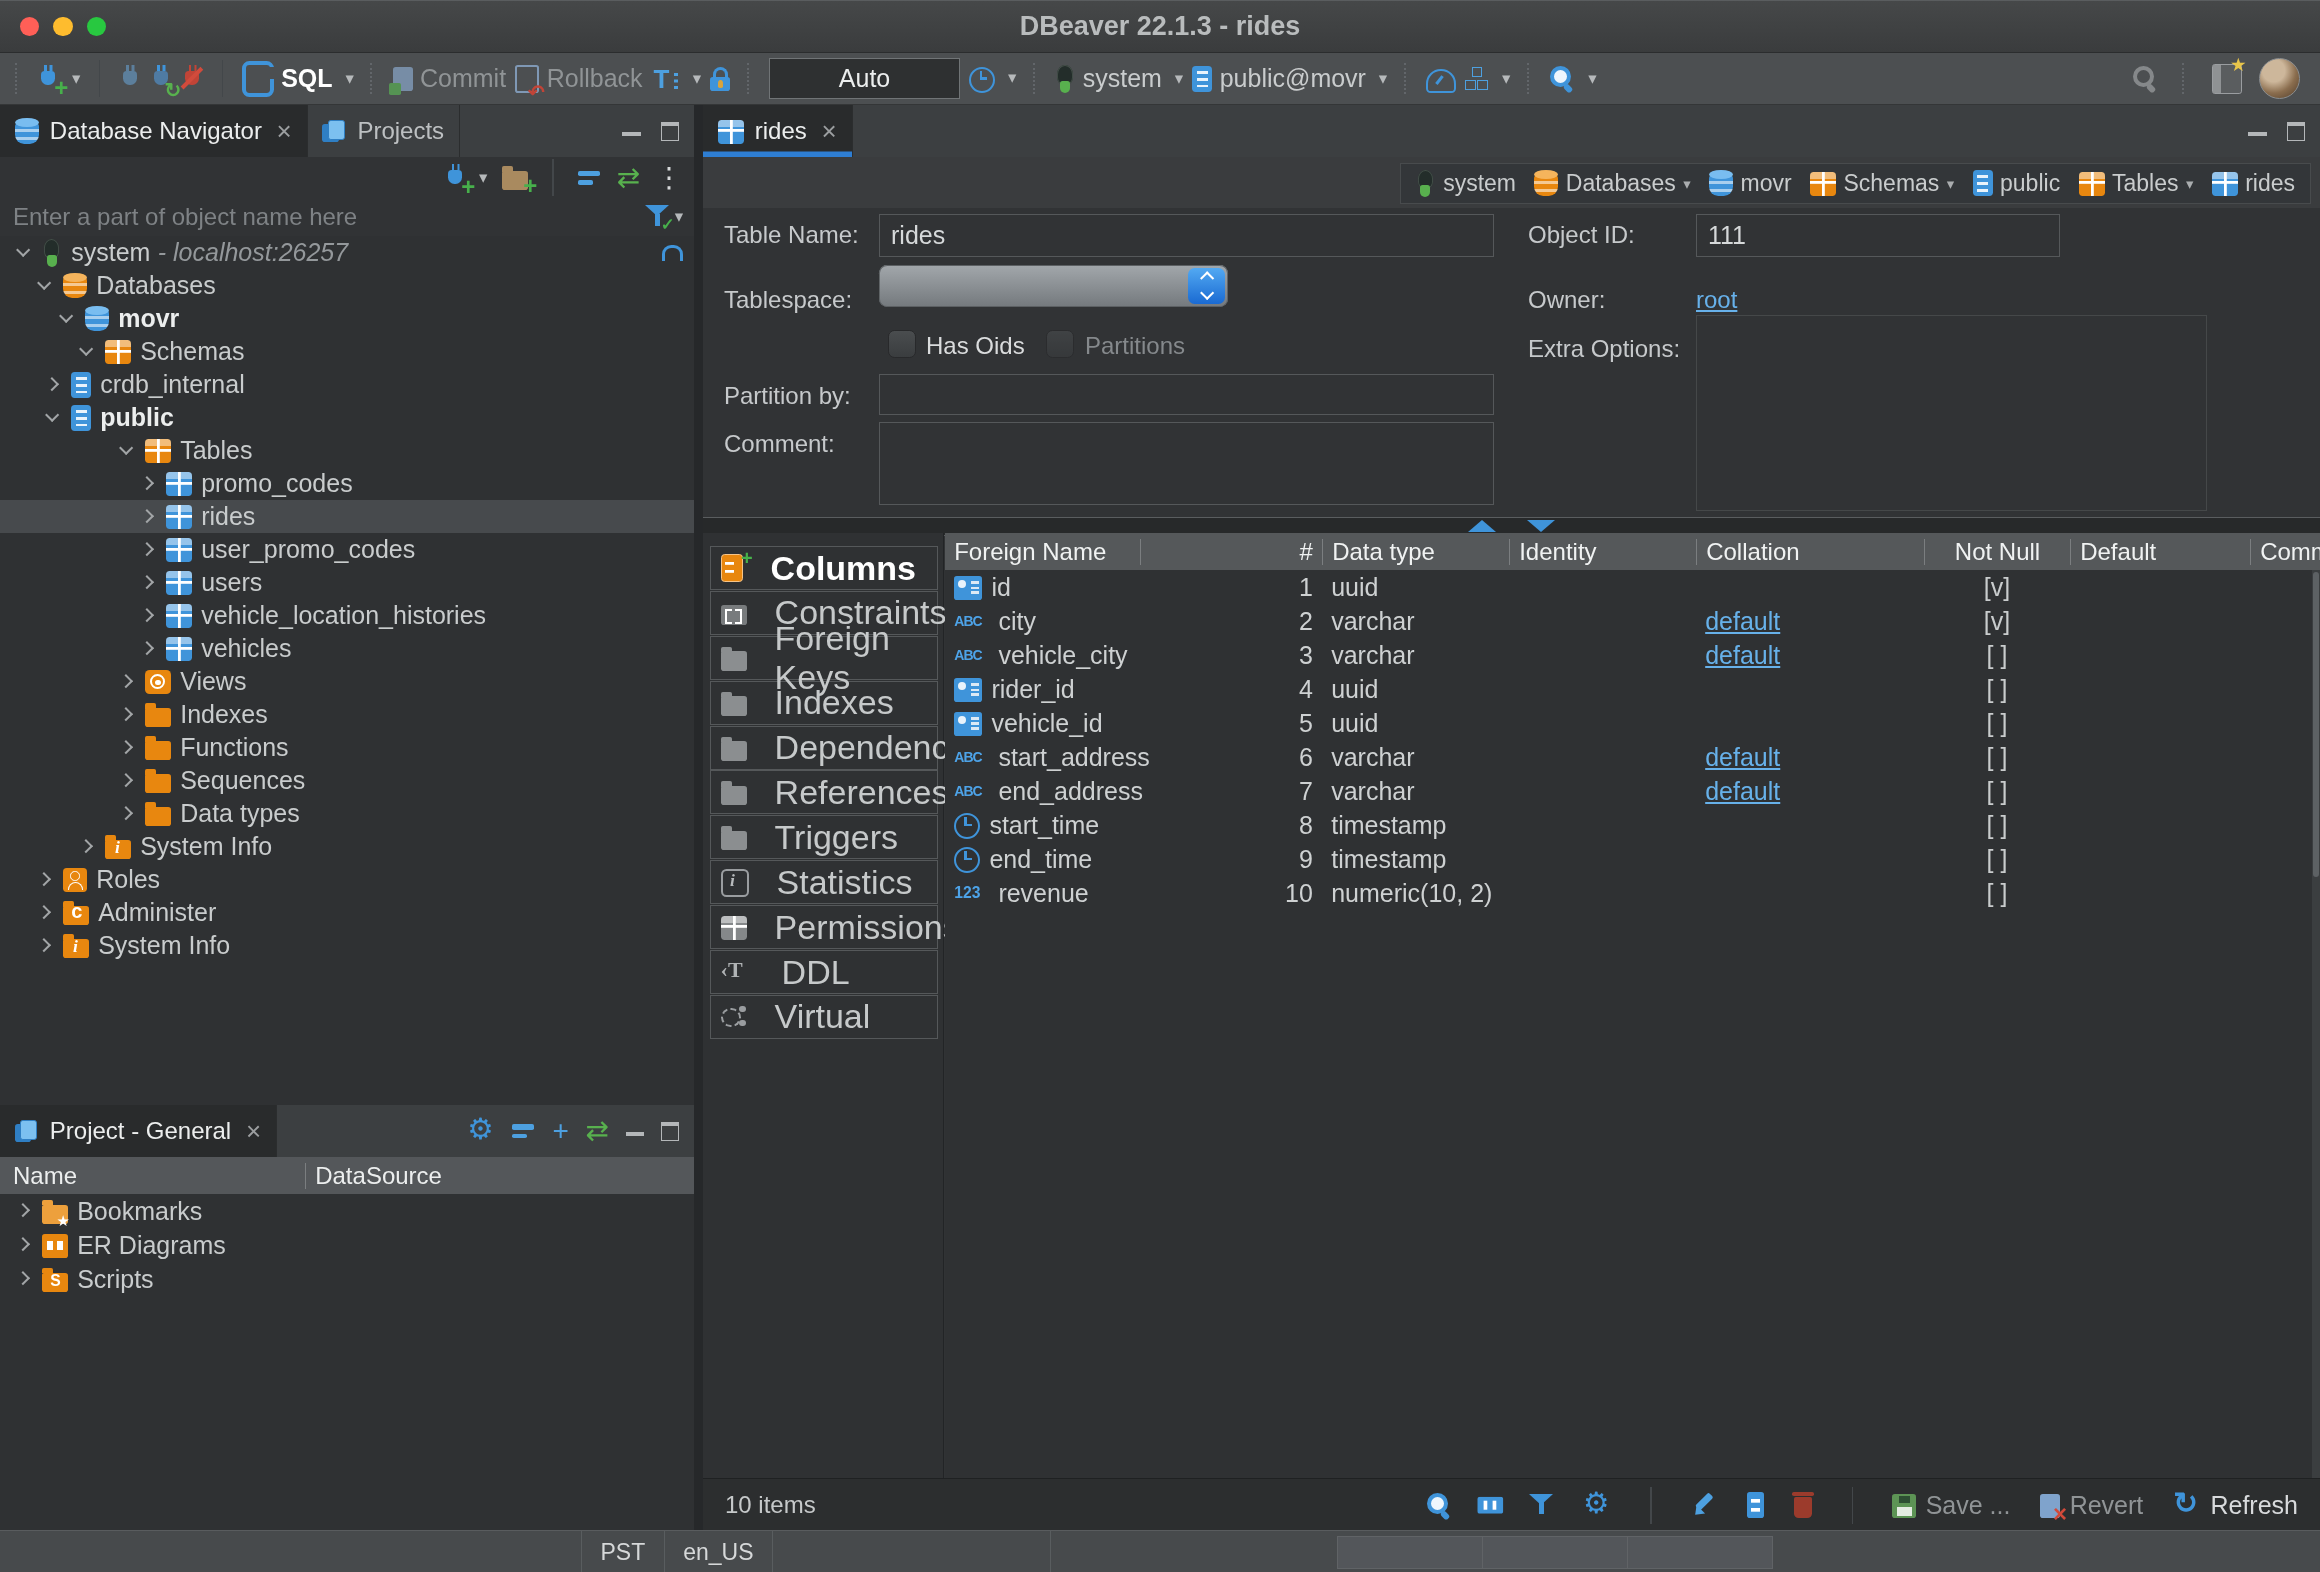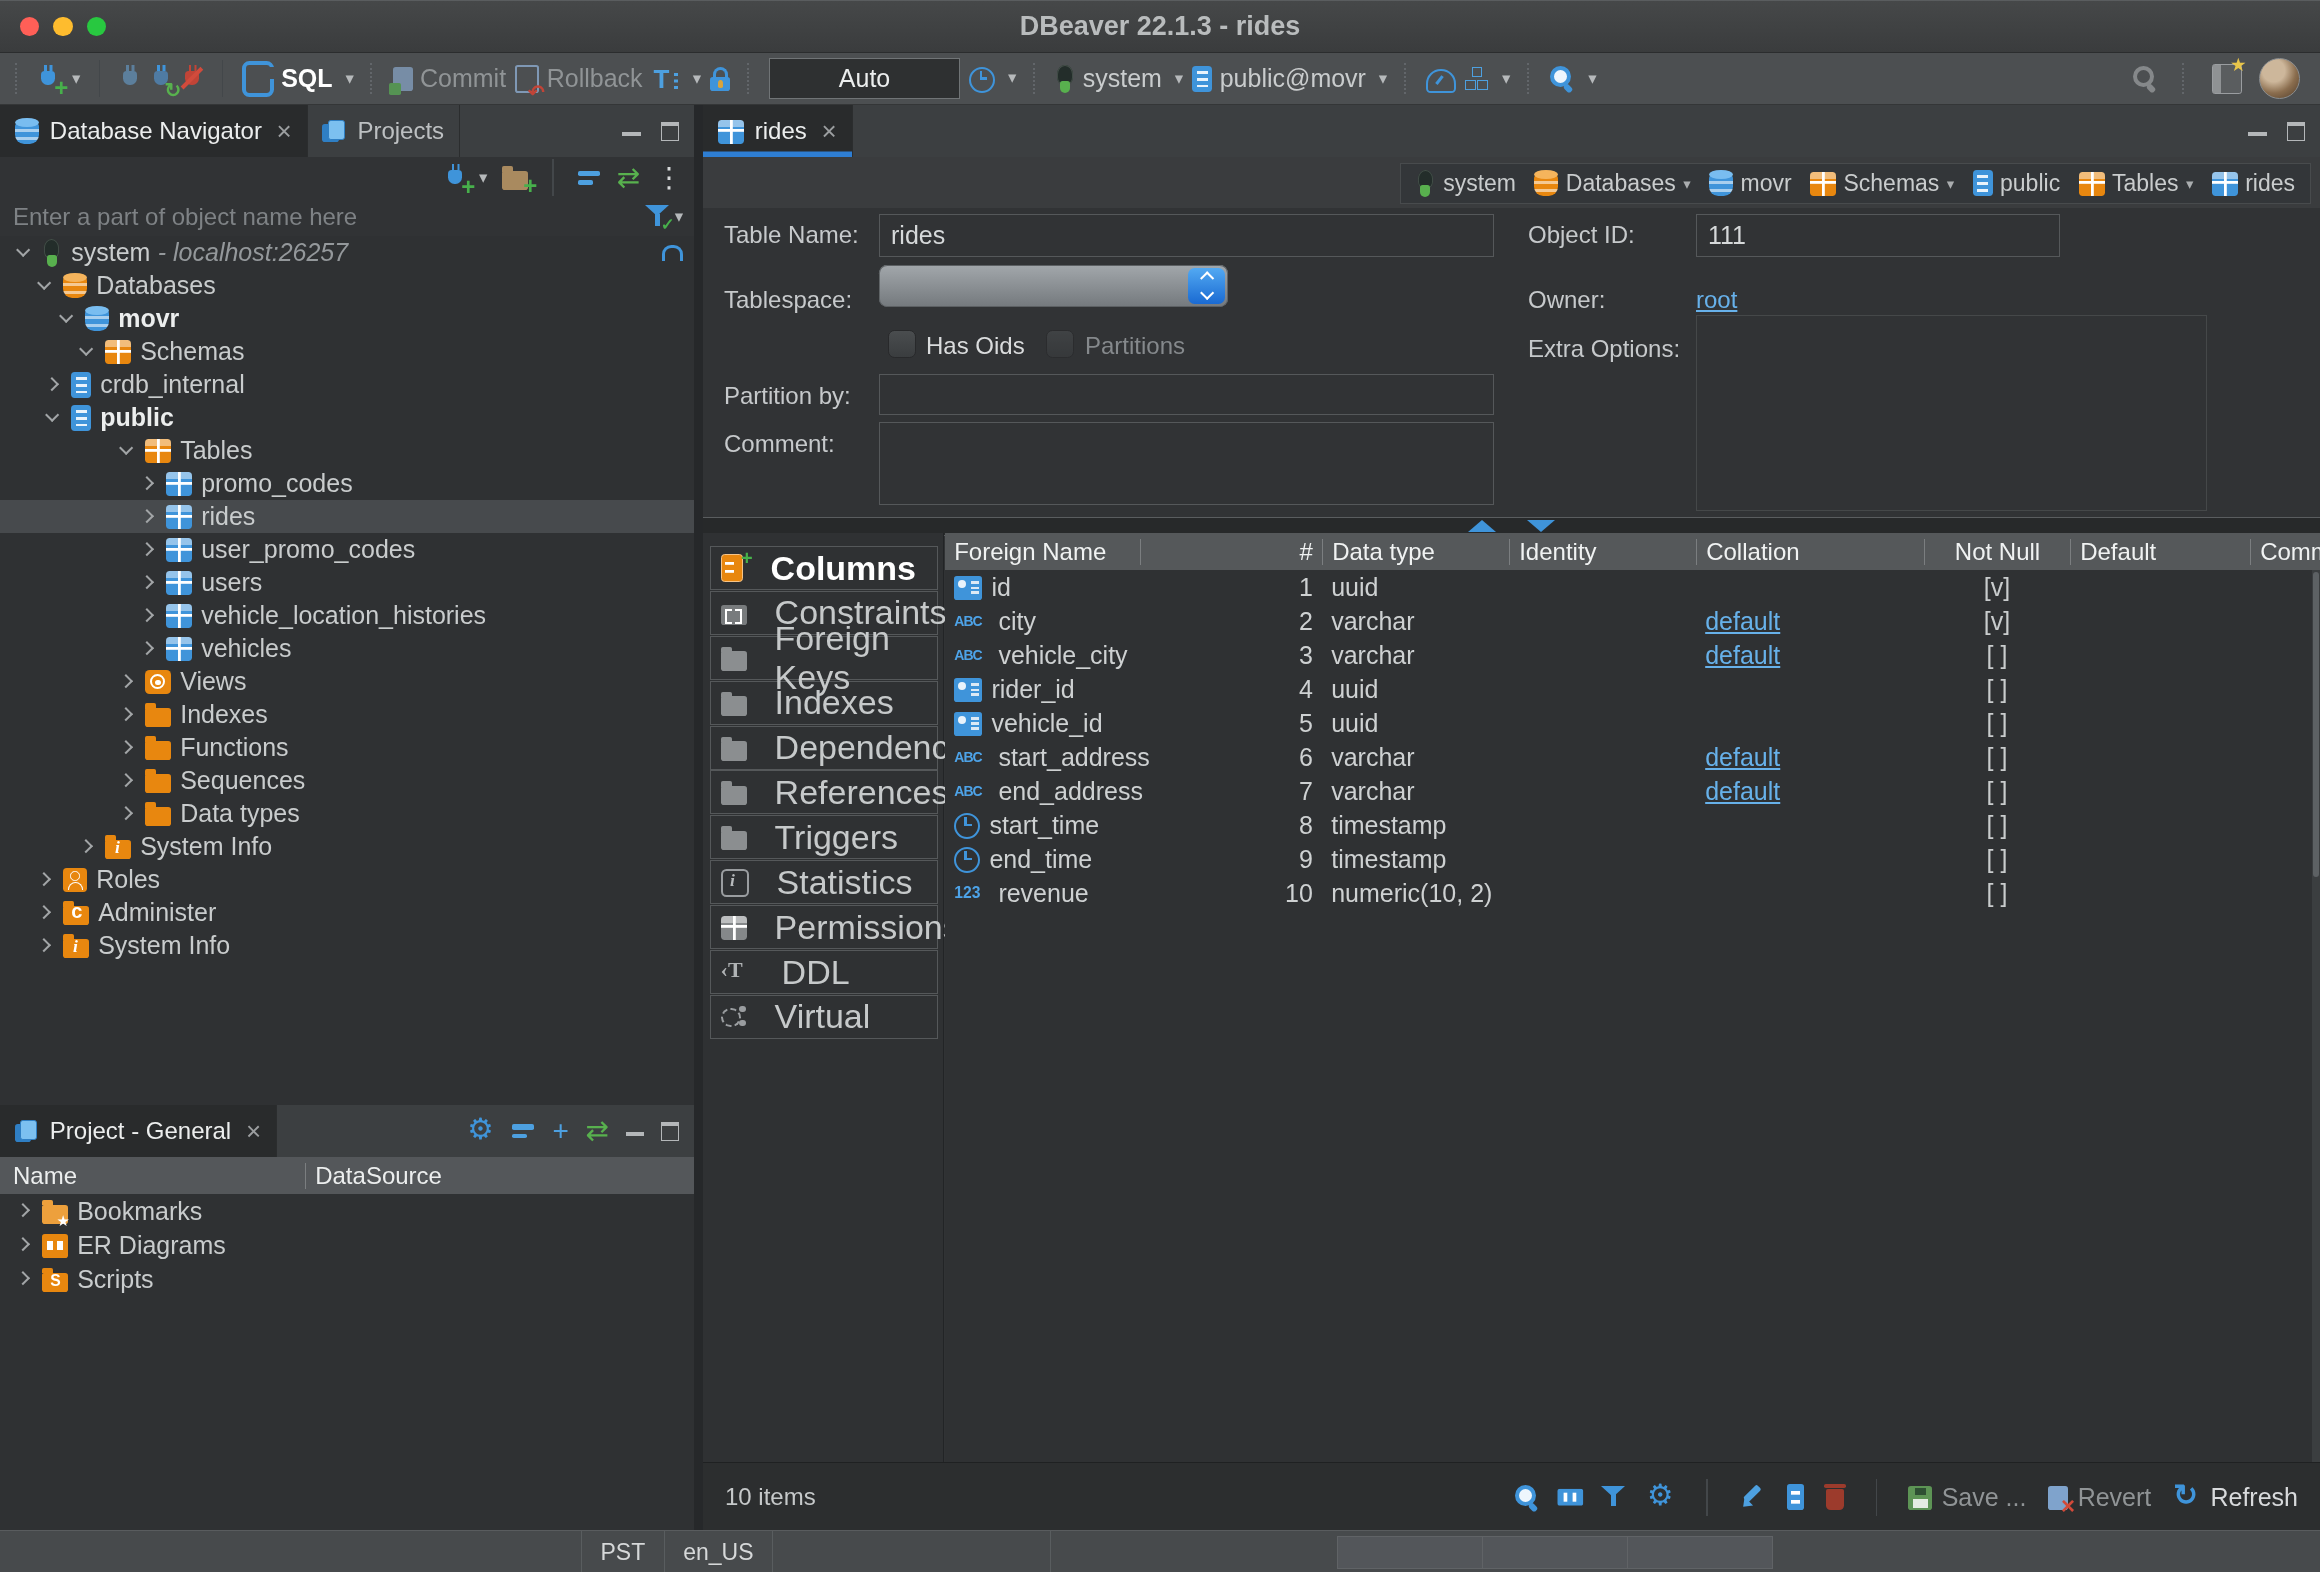--- a/index.html
+++ b/index.html
@@ -122,23 +122,23 @@
   .c-def{width:180px}.c-comm{flex:1;overflow:hidden;white-space:nowrap}
   .trow{display:flex;height:34px;align-items:center;color:#ced1d2;font-size:25px}
   .trow .cell{padding:0 9.2px;box-sizing:border-box;display:flex;align-items:center;gap:9.2px}
   .trow .c-num{justify-content:flex-end}
   .trow .c-null{justify-content:center;color:#c9cccd}
   .coll-link:empty{display:none}
   .vsb{position:absolute;right:0;top:37px;width:8.3px;bottom:0;background:#3b3e40}
   .vsb::before{content:"";position:absolute;left:0.9px;right:0.9px;top:1.8px;height:305px;background:#5d6164;border-radius:3.7px}
   
   .ed-footer{position:absolute;left:0;right:0;bottom:0;height:52px;background:#2c2e2f;border-top:0.9px solid #1f2122;
-             display:flex;align-items:center;padding:8px 22px;gap:20px}
+             display:flex;align-items:center;padding:0 22px;gap:20px}
   .ef-count{color:#c6c9ca}
-  .ef-right{margin-left:auto;display:flex;align-items:center;gap:22px}
+  .ef-right{margin-left:auto;display:flex;align-items:center;gap:30px}
   .ef-btn{display:flex;align-items:center;gap:9.2px}
   .ef-btn .lbl{color:#90949
 6}
   .ef-btn .lbl{color:#909496;font-size:25px}
   .ef-btn .lbl.lit{color:#d8dadc}
   
   .statusbar{position:absolute;left:0;right:0;bottom:0;height:42px;background:#474a4c;border-top:0.9px solid #595c5e;
              display:flex;align-items:stretch;color:#d6d8d9;font-size:23px}
   .sb-sp{border-right:0.9px solid #595d5f}
   .sb-cell{display:flex;align-items:center;padding:0 18.5px;border-right:0.9px solid #595d5f}

